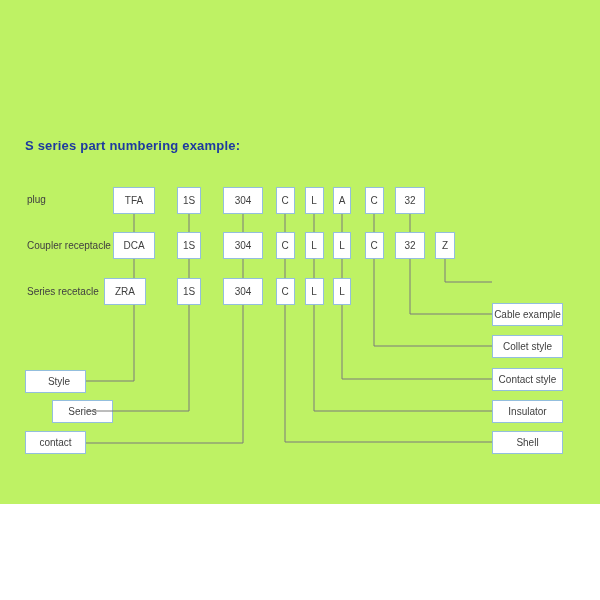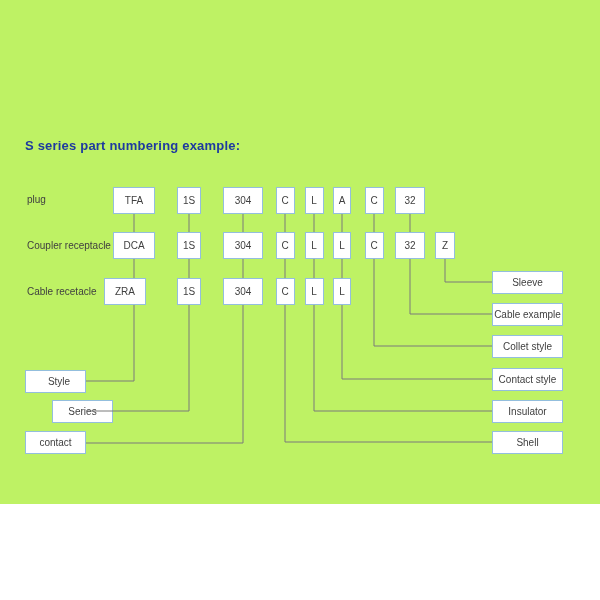--- a/index.html
+++ b/index.html
@@ -40,21 +40,21 @@
 </style>
 </head>
 <body>
 
 <div class="canvas">
 
   <div class="title">S series part numbering example:</div>
 
   <div class="row-label" style="top:194px;">plug</div>
   <div class="row-label" style="top:240px;">Coupler receptacle</div>
-  <div class="row-label" style="top:286px;">Cable recetacle</div>
+  <div class="row-label" style="top:286px;">Series recetacle</div>
 
   <div id="part-boxes">
       <div class="pbox" style="left: 113px; top: 187px; width: 42px; height: 27px;">TFA</div>
       <div class="pbox" style="left: 177px; top: 187px; width: 24px; height: 27px;">1S</div>
       <div class="pbox" style="left: 223px; top: 187px; width: 40px; height: 27px;">304</div>
       <div class="pbox" style="left: 275.5px; top: 187px; width: 19px; height: 27px;">C</div>
       <div class="pbox" style="left: 304.5px; top: 187px; width: 19px; height: 27px;">L</div>
       <div class="pbox" style="left: 333px; top: 187px; width: 18px; height: 27px;">A</div>
       <div class="pbox" style="left: 364.5px; top: 187px; width: 19px; height: 27px;">C</div>
       <div class="pbox" style="left: 395px; top: 187px; width: 30px; height: 27px;">32</div>
@@ -72,21 +72,20 @@
       <div class="pbox" style="left: 223px; top: 278px; width: 40px; height: 27px;">304</div>
       <div class="pbox" style="left: 275.5px; top: 278px; width: 19px; height: 27px;">C</div>
       <div class="pbox" style="left: 304.5px; top: 278px; width: 19px; height: 27px;">L</div>
       <div class="pbox" style="left: 333px; top: 278px; width: 18px; height: 27px;">L</div>
     </div>
 
   <div class="pbox lbox" style="top:370px;padding-left:7px;">Style</div>
   <div class="pbox lbox" style="top:400px;margin-left:27px;">Series</div>
   <div class="pbox lbox" style="top:431px;">contact</div>
 
-  <div class="pbox rbox" style="top:271px;">Sleeve</div>
   <div class="pbox rbox" style="top:303px;">Cable example</div>
   <div class="pbox rbox" style="top:335px;">Collet style</div>
   <div class="pbox rbox" style="top:368px;">Contact style</div>
   <div class="pbox rbox" style="top:400px;">Insulator</div>
   <div class="pbox rbox" style="top:431px;">Shell</div>
 
   <svg class="wires" width="600" height="600">
 
     <line x1="134" y1="214" x2="134" y2="232"></line>
     <line x1="189" y1="214" x2="189" y2="232"></line>

